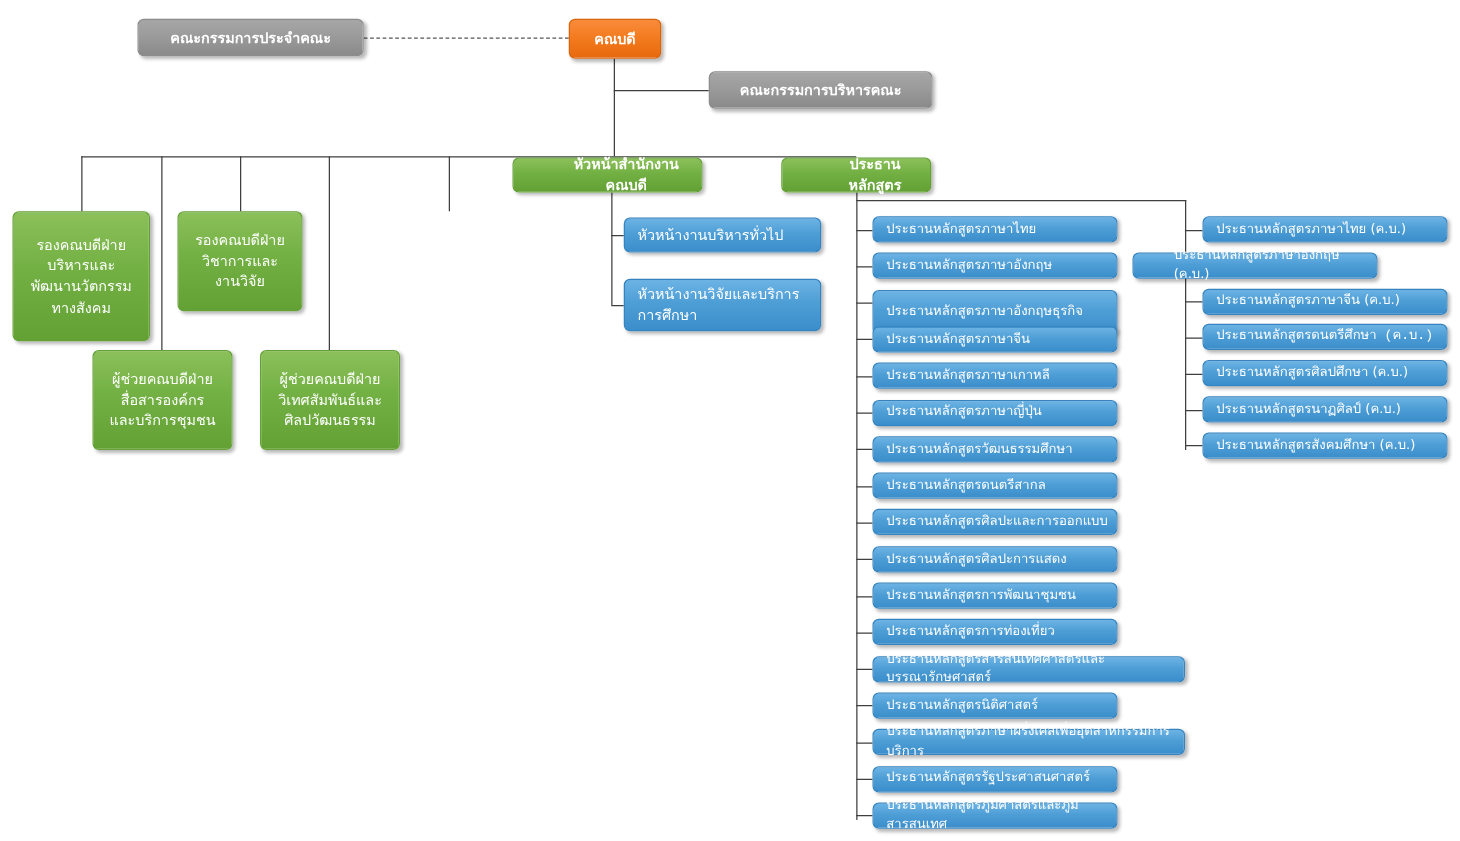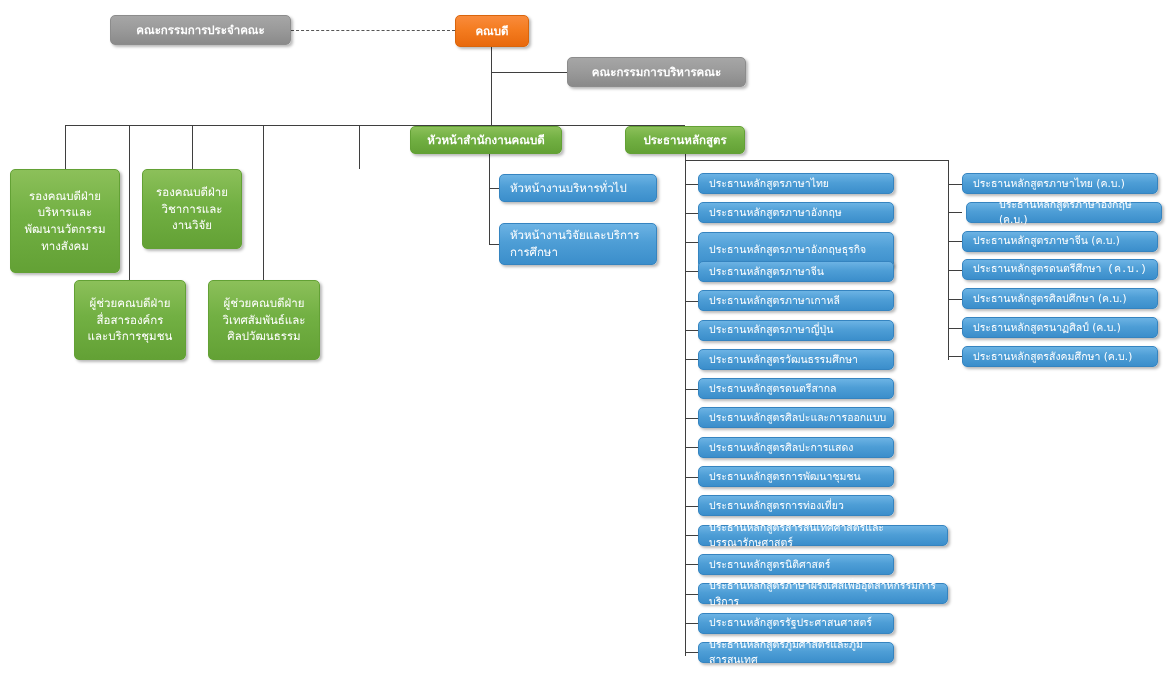--- a/index.html
+++ b/index.html
@@ -38,21 +38,21 @@
   }
   .n-gray {
     background: linear-gradient(to bottom, #a6a6a6 0%, #9b9b9b 45%, #8a8a8a 100%);
     border: 1px solid #8c8c8c;
     font-weight: bold;
   }
   .n-green {
     background: linear-gradient(to bottom, #8cc05a 0%, #72b043 45%, #63a135 100%);
     border: 1px solid #63a135;
   }
-  .n-green-b { font-weight: bold; }
+  .n-green-b { font-weight: bold; padding-left: 36px; }
   .n-blue {
     background: linear-gradient(to bottom, #6cb3e4 0%, #4e9ed6 45%, #3b8ecb 100%);
     border: 1px solid #3584c0;
   }
 
   .ln {
     position: absolute;
     background: #3f3f3f;
     z-index: 1;
   }
@@ -162,21 +162,21 @@
       <div class="node n-blue left" style="left: 698px; top: 583.2px; height: 21px; width: 250px; font-size: 10.5px;">ประธานหลักสูตรภาษาฝรั่งเศสเพื่ออุตสาหกรรมการบริการ</div>
       <div class="ln h" style="left: 685px; top: 623px; width: 13px;"></div>
       <div class="node n-blue left" style="left: 698px; top: 612.5px; height: 21px; width: 196px; font-size: 10.5px;">ประธานหลักสูตรรัฐประศาสนศาสตร์</div>
       <div class="ln h" style="left: 685px; top: 652.3px; width: 13px;"></div>
       <div class="node n-blue left" style="left: 698px; top: 641.8px; height: 21px; width: 196px; font-size: 10.5px;">ประธานหลักสูตรภูมิศาสตร์และภูมิสารสนเทศ</div>
     </div>
   <div id="programs-edu">
       <div class="ln h" style="left: 948px; top: 183.5px; width: 14px;"></div>
       <div class="node n-blue left" style="left: 962px; top: 173px; height: 21px; width: 196px; font-size: 10.5px;">ประธานหลักสูตรภาษาไทย (ค.บ.)</div>
       <div class="ln h" style="left: 948px; top: 212.3px; width: 14px;"></div>
-      <div class="node n-blue left" style="left: 966px; top: 201.8px; height: 21px; width: 196px; font-size: 10.5px; padding-left: 32px;">ประธานหลักสูตรภาษาอังกฤษ (ค.บ.)</div>
+      <div class="node n-blue left" style="left: 906px; top: 201.8px; height: 21px; width: 196px; font-size: 10.5px; padding-left: 32px;">ประธานหลักสูตรภาษาอังกฤษ (ค.บ.)</div>
       <div class="ln h" style="left: 948px; top: 241.1px; width: 14px;"></div>
       <div class="node n-blue left" style="left: 962px; top: 230.6px; height: 21px; width: 196px; font-size: 10.5px;">ประธานหลักสูตรภาษาจีน (ค.บ.)</div>
       <div class="ln h" style="left: 948px; top: 269.9px; width: 14px;"></div>
       <div class="node n-blue left" style="left: 962px; top: 259.4px; height: 21px; width: 196px; font-size: 10.5px; font-family: Liberation Mono, monospace;">ประธานหลักสูตรดนตรีศึกษา (ค.บ.)</div>
       <div class="ln h" style="left: 948px; top: 298.7px; width: 14px;"></div>
       <div class="node n-blue left" style="left: 962px; top: 288.2px; height: 21px; width: 196px; font-size: 10.5px;">ประธานหลักสูตรศิลปศึกษา (ค.บ.)</div>
       <div class="ln h" style="left: 948px; top: 327.5px; width: 14px;"></div>
       <div class="node n-blue left" style="left: 962px; top: 317px; height: 21px; width: 196px; font-size: 10.5px;">ประธานหลักสูตรนาฏศิลป์ (ค.บ.)</div>
       <div class="ln h" style="left: 948px; top: 356.3px; width: 14px;"></div>
       <div class="node n-blue left" style="left: 962px; top: 345.8px; height: 21px; width: 196px; font-size: 10.5px;">ประธานหลักสูตรสังคมศึกษา (ค.บ.)</div>

